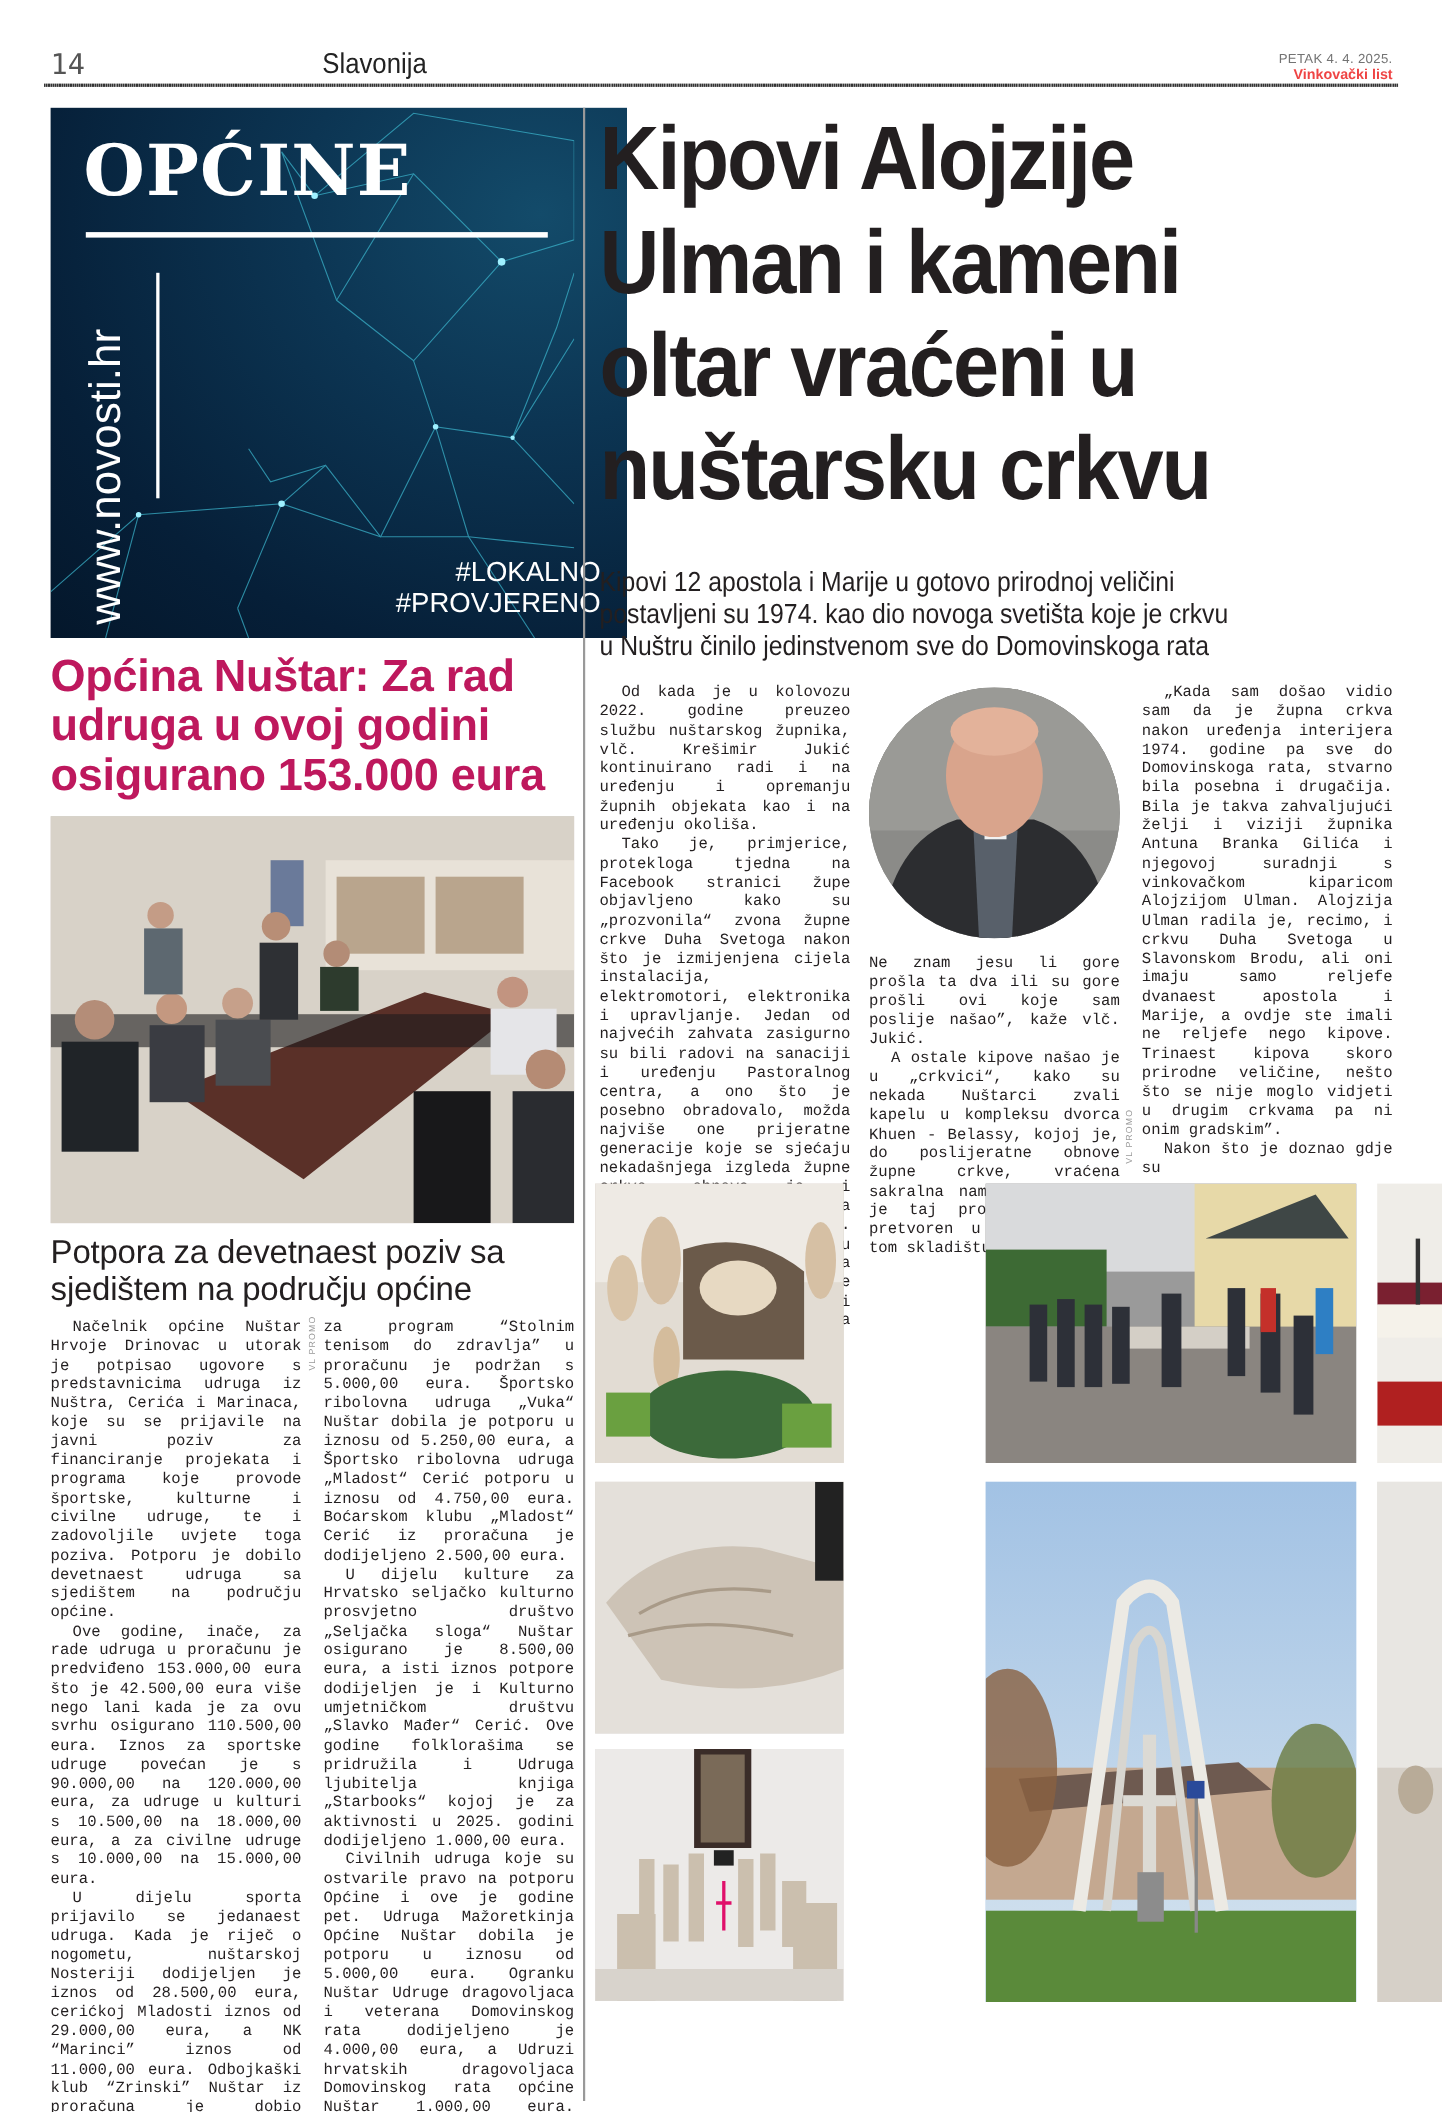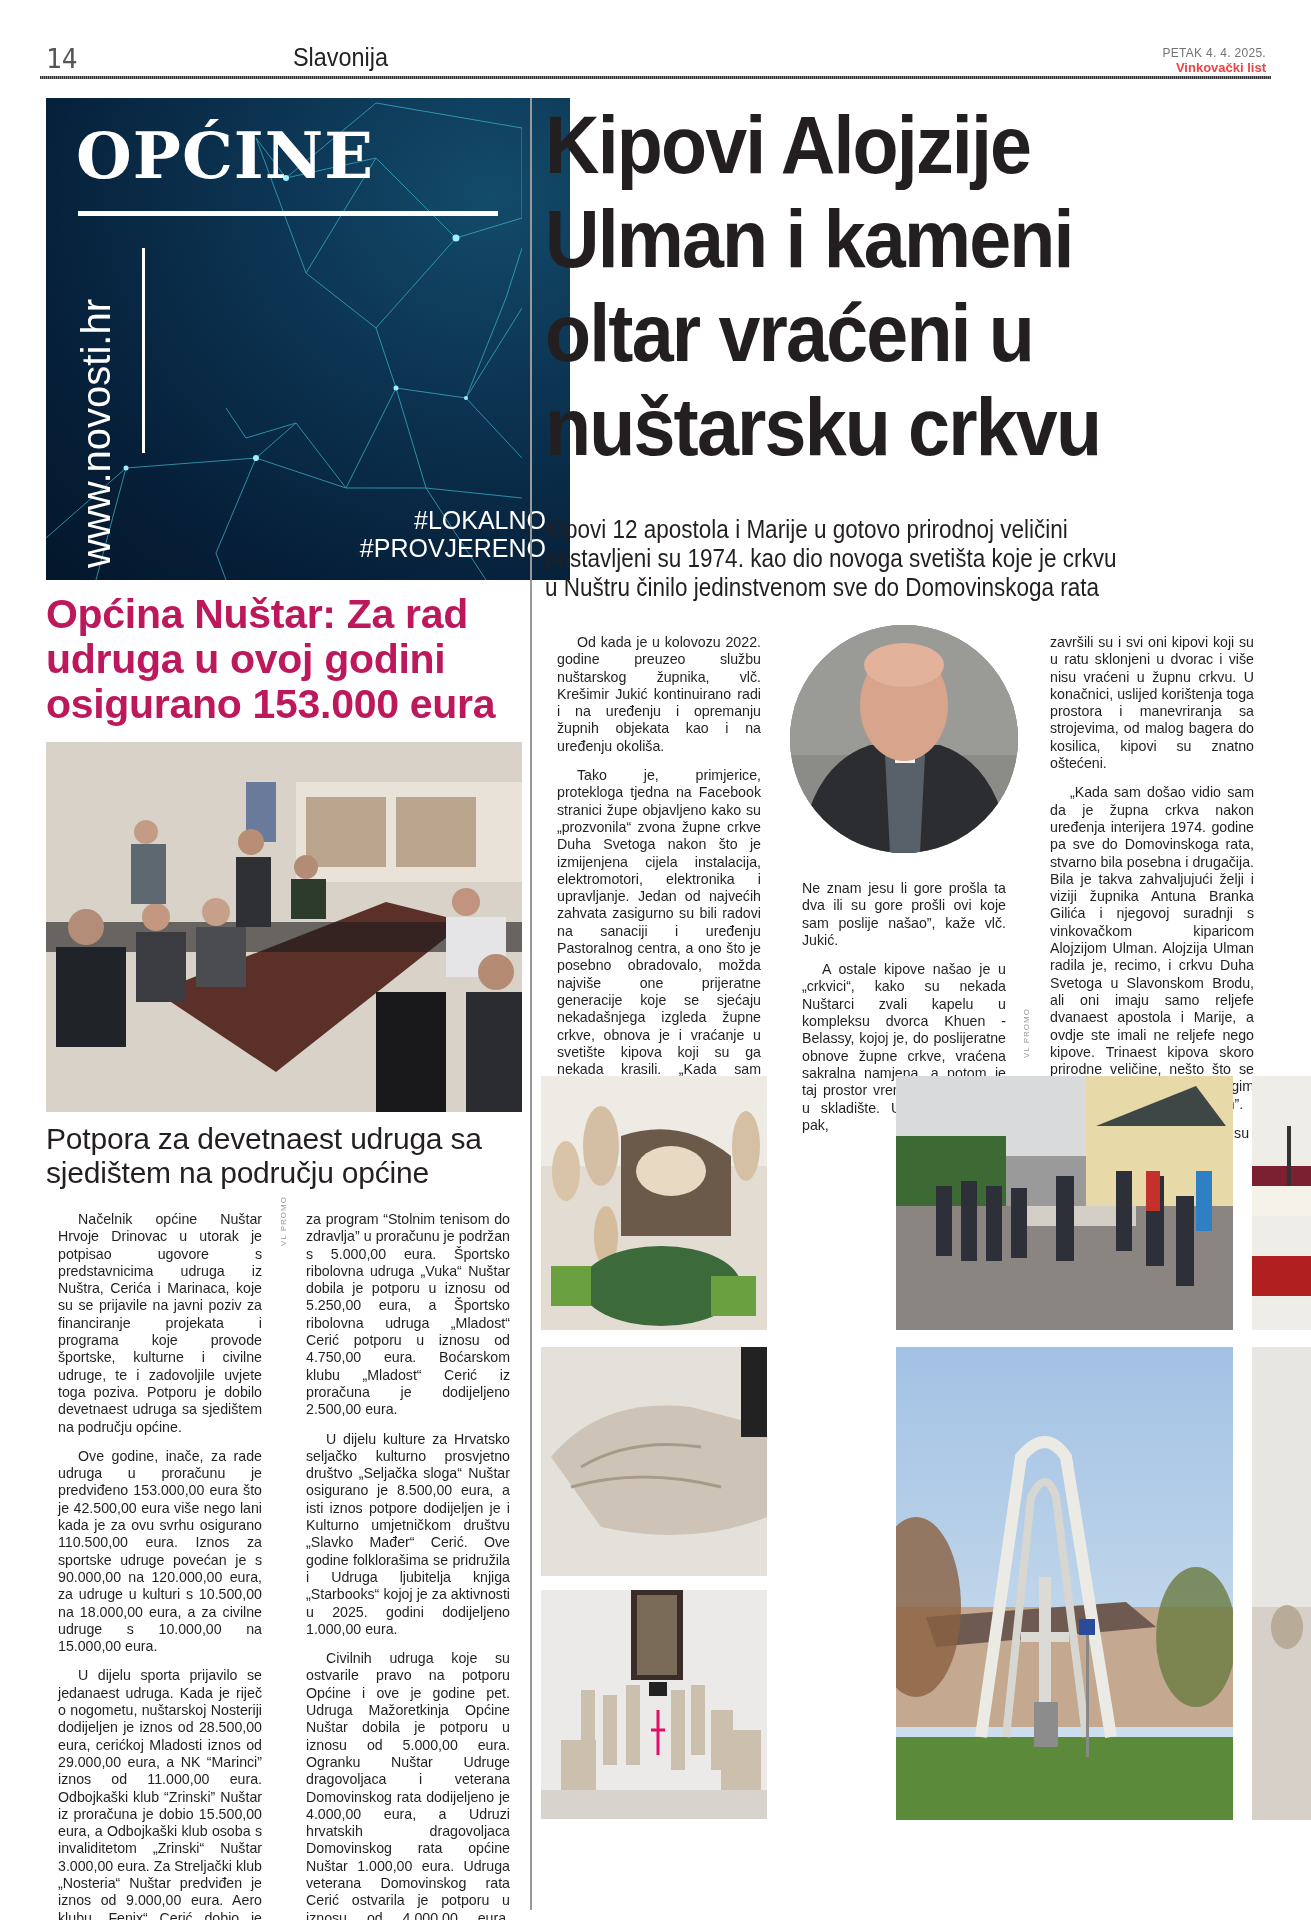--- a/index.html
+++ b/index.html
@@ -22,21 +22,21 @@
   .ad-rule { left: 32px; top: 113px; width: 420px; height: 5px; background: #fff; }
   .ad-vrule { left: 96px; top: 150px; width: 3px; height: 205px; background: #fff; }
   .ad-url { left: 28px; top: 470px; transform: rotate(-90deg); transform-origin: left top; font-size: 40px; color: #fff; white-space: nowrap; }
   .ad-tag { right: 24px; font-size: 25px; color: #fff; text-align: center; }
 
   
   .left-h1 { left: 46px; top: 592px; width: 480px; font-size: 41px; line-height: 45px; font-weight: bold; color: #be185d; letter-spacing: -0.3px; }
   .photo-meeting { left: 46px; top: 742px; width: 476px; height: 370px; overflow: hidden; background: #cfc9c0; }
   .left-h2 { left: 46px; top: 1122px; width: 480px; font-size: 30px; line-height: 34px; color: #231f20; letter-spacing: -0.2px; }
   .col { font-size: 14.2px; line-height: 17.3px; text-align: justify; color: #231f20; }
-  .col p { margin: 12px; text-indent: 20px; }
+  .col p { margin: 0; text-indent: 20px; font-family: Liberation Mono, monospace; }
   .col p.noindent { text-indent: 0; }
   .left-c1 { left: 46px; top: 1199px; width: 228px; }
   .left-c2 { left: 294px; top: 1199px; width: 228px; }
   .vlpromo { font-size: 8px; color: #999; transform: rotate(-90deg); transform-origin: left top; white-space: nowrap; letter-spacing: 1px; }
 
   
   .vdiv { left: 530px; top: 98px; width: 2px; height: 1812px; background: #999; }
 
   
   .main-h1 { left: 545px; top: 98px; width: 760px; font-size: 82px; line-height: 94px; font-weight: bold; color: #231f20; letter-spacing: -2px; transform: scaleX(0.92); transform-origin: left top; }
@@ -115,21 +115,21 @@
     <rect x="85" y="102" width="35" height="60" fill="#5d6870"></rect>
     <circle cx="260" cy="125" r="12" fill="#b38c76"></circle>
     <rect x="245" y="137" width="35" height="40" fill="#2d3b2d"></rect>
     <circle cx="420" cy="160" r="14" fill="#c29480"></circle>
     <rect x="400" y="175" width="60" height="60" fill="#e5e5e8"></rect>
     <circle cx="450" cy="230" r="18" fill="#b58b74"></circle>
     <rect x="420" y="250" width="56" height="120" fill="#2a2c30"></rect>
     <rect x="330" y="250" width="70" height="120" fill="#18181a"></rect>
   </svg>
 </div>
-<div class="abs left-h2">Potpora za devetnaest udruga sa sjedištem na području općine</div>
+<div class="abs left-h2">Potpora za devetnaest poziv sa sjedištem na području općine</div>
 
 <div class="abs col left-c1">
   <p>Načelnik općine Nuštar Hrvoje Drinovac u utorak je potpisao ugovore s predstavnicima udruga iz Nuštra, Cerića i Marinaca, koje su se prijavile na javni poziv za financiranje projekata i programa koje provode športske, kulturne i civilne udruge, te i zadovoljile uvjete toga poziva. Potporu je dobilo devetnaest udruga sa sjedištem na području općine.</p>
   <p>Ove godine, inače, za rade udruga u proračunu je predviđeno 153.000,00 eura što je 42.500,00 eura više nego lani kada je za ovu svrhu osigurano 110.500,00 eura. Iznos za sportske udruge povećan je s 90.000,00 na 120.000,00 eura, za udruge u kulturi s 10.500,00 na 18.000,00 eura, a za civilne udruge s 10.000,00 na 15.000,00 eura.</p>
   <p>U dijelu sporta prijavilo se jedanaest udruga. Kada je riječ o nogometu, nuštarskoj Nosteriji dodijeljen je iznos od 28.500,00 eura, cerićkoj Mladosti iznos od 29.000,00 eura, a NK “Marinci” iznos od 11.000,00 eura. Odbojkaški klub “Zrinski” Nuštar iz proračuna je dobio 15.500,00 eura, a Odbojkaški klub osoba s invaliditetom „Zrinski“ Nuštar 3.000,00 eura. Za Streljački klub „Nosteria“ Nuštar predviđen je iznos od 9.000,00 eura. Aero klubu „Fenix“ Cerić dobio je potporu u iznosu od 6.500,00 eura. Stolnoteniski klub Nuštar</p>
 </div>
 <div class="abs vlpromo" style="left:279px; top:1246px;">VL PROMO</div>
 <div class="abs col left-c2">
   <p class="noindent">za program “Stolnim tenisom do zdravlja” u proračunu je podržan s 5.000,00 eura. Športsko ribolovna udruga „Vuka“ Nuštar dobila je potporu u iznosu od 5.250,00 eura, a Športsko ribolovna udruga „Mladost“ Cerić potporu u iznosu od 4.750,00 eura. Boćarskom klubu „Mladost“ Cerić iz proračuna je dodijeljeno 2.500,00 eura.</p>
   <p>U dijelu kulture za Hrvatsko seljačko kulturno prosvjetno društvo „Seljačka sloga“ Nuštar osigurano je 8.500,00 eura, a isti iznos potpore dodijeljen je i Kulturno umjetničkom društvu „Slavko Mađer“ Cerić. Ove godine folklorašima se pridružila i Udruga ljubitelja knjiga „Starbooks“ kojoj je za aktivnosti u 2025. godini dodijeljeno 1.000,00 eura.</p>
@@ -165,21 +165,20 @@
     <ellipse cx="114" cy="80" rx="44" ry="56" fill="#d9a48c"></ellipse>
     <ellipse cx="114" cy="40" rx="40" ry="22" fill="#e3b29a"></ellipse>
   </svg>
 </div>
 <div class="abs col r-c2">
   <p class="noindent">Ne znam jesu li gore prošla ta dva ili su gore prošli ovi koje sam poslije našao”, kaže vlč. Jukić.</p>
   <p>A ostale kipove našao je u „crkvici“, kako su nekada Nuštarci zvali kapelu u kompleksu dvorca Khuen - Belassy, kojoj je, do poslijeratne obnove župne crkve, vraćena sakralna namjena, a potom je taj prostor vremenom pretvoren u skladište. U tom skladištu, pak,</p>
 </div>
 <div class="abs vlpromo" style="left:1022px; top:1058px;">VL PROMO</div>
 <div class="abs col r-c3">
-  <p class="noindent">završili su i svi oni kipovi koji su u ratu sklonjeni u dvorac i više nisu vraćeni u župnu crkvu. U konačnici, uslijed korištenja toga prostora i manevriranja sa strojevima, od malog bagera do kosilica, kipovi su znatno oštećeni.</p>
   <p>„Kada sam došao vidio sam da je župna crkva nakon uređenja interijera 1974. godine pa sve do Domovinskoga rata, stvarno bila posebna i drugačija. Bila je takva zahvaljujući želji i viziji župnika Antuna Branka Gilića i njegovoj suradnji s vinkovačkom kiparicom Alojzijom Ulman. Alojzija Ulman radila je, recimo, i crkvu Duha Svetoga u Slavonskom Brodu, ali oni imaju samo reljefe dvanaest apostola i Marije, a ovdje ste imali ne reljefe nego kipove. Trinaest kipova skoro prirodne veličine, nešto što se nije moglo vidjeti u drugim crkvama pa ni onim gradskim”.</p>
   <p>Nakon što je doznao gdje su</p>
 </div>
 
 <div class="ph" style="left:541px; top:1076px; width:226px; height:254px; background:#d9d3c8;">
   <svg width="226" height="254">
     <rect width="226" height="90" fill="#eeeae4"></rect>
     <rect x="0" y="90" width="226" height="164" fill="#e2dcd3"></rect>
     <path d="M80,60 Q140,40 190,80 L190,160 L80,160 Z" fill="#6b5a4a"></path>
     <ellipse cx="60" cy="70" rx="18" ry="40" fill="#d5bfa4"></ellipse>

